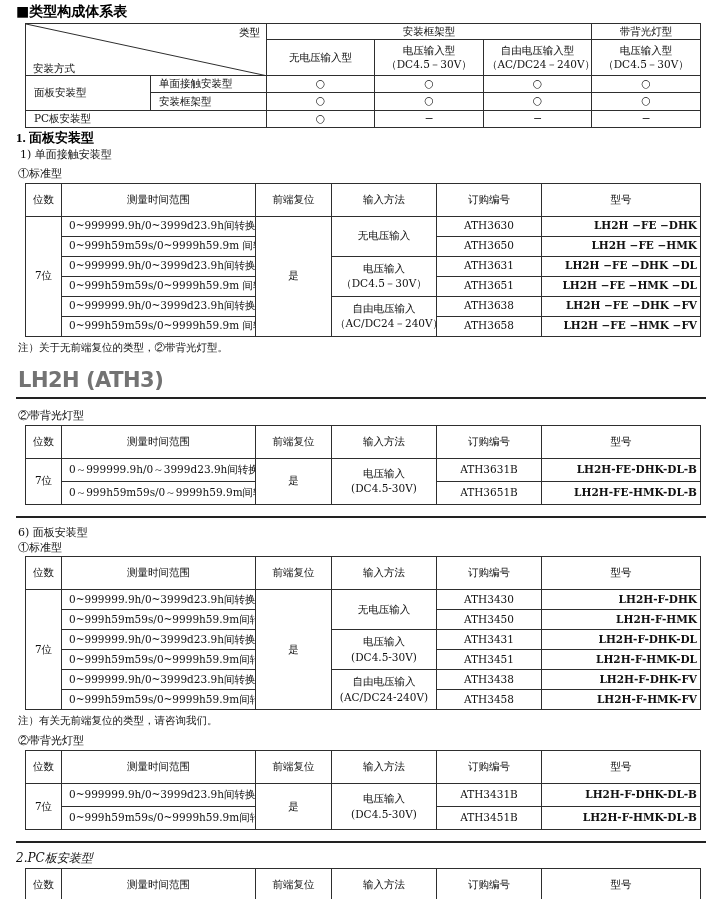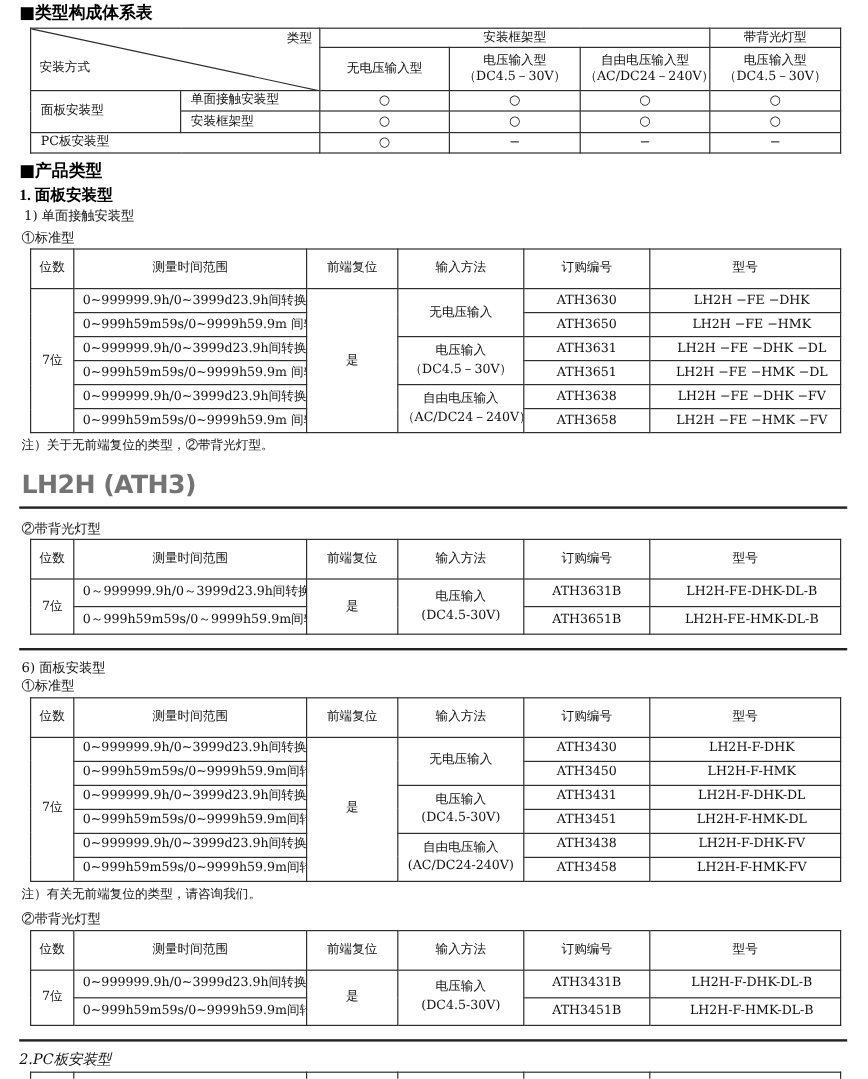--- a/index.html
+++ b/index.html
@@ -38,26 +38,26 @@
   .hdr td{height:30px;}
   .mx .grp{height:16px;}
   .mx .sub{height:36px;}
   .mx .dat{height:14px;}
   .mx .lab{text-align:left;padding-left:8px;}
   .circle{font-size:11px;}
 
   .corner{position:relative;padding:0;}
   .corner svg{position:absolute;left:0;top:0;width:100%;height:100%;}
   .corner .c-type{position:absolute;right:6px;top:2px;font-size:10.5px;}
-  .corner .c-mount{position:absolute;left:7px;bottom:12px;font-size:10.5px;}
+  .corner .c-mount{position:absolute;left:7px;bottom:0;font-size:10.5px;}
 
   .pt .r td{height:17px;}
   .pt3 .r td{height:20px;}
   .time{text-align:center;padding-left:7px;}
-  .model{text-align:center;padding-left:14px;}
+  .model{text-align:right;padding-left:14px;font-weight:bold;}
   .in2{line-height:1.5;margin-top:32px;}
 </style>
 </head>
 <body>
 
 <div class="page">
 
   <h1 class="sec-title">■类型构成体系表</h1>
 
   <table class="mx">
@@ -117,21 +117,20 @@
     <tr class="dat">
       <td class="lab" colspan="2">PC板安装型</td>
       <td class="circle">○</td>
       <td class="circle">−</td>
       <td class="circle">−</td>
       <td class="circle">−</td>
     </tr>
   </tbody>
     </table>
 
-  <h1 class="sec-title" style="margin-top:7px;">■产品类型</h1>
   <h2 class="sub-title">1. 面板安装型</h2>
   <div class="plain">1) 单面接触安装型</div>
   <div class="circled">①标准型</div>
 
   <table class="pt">
     <colgroup>
         <col style="width:36px">
         <col style="width:194px">
         <col style="width:76px">
         <col style="width:105px">

